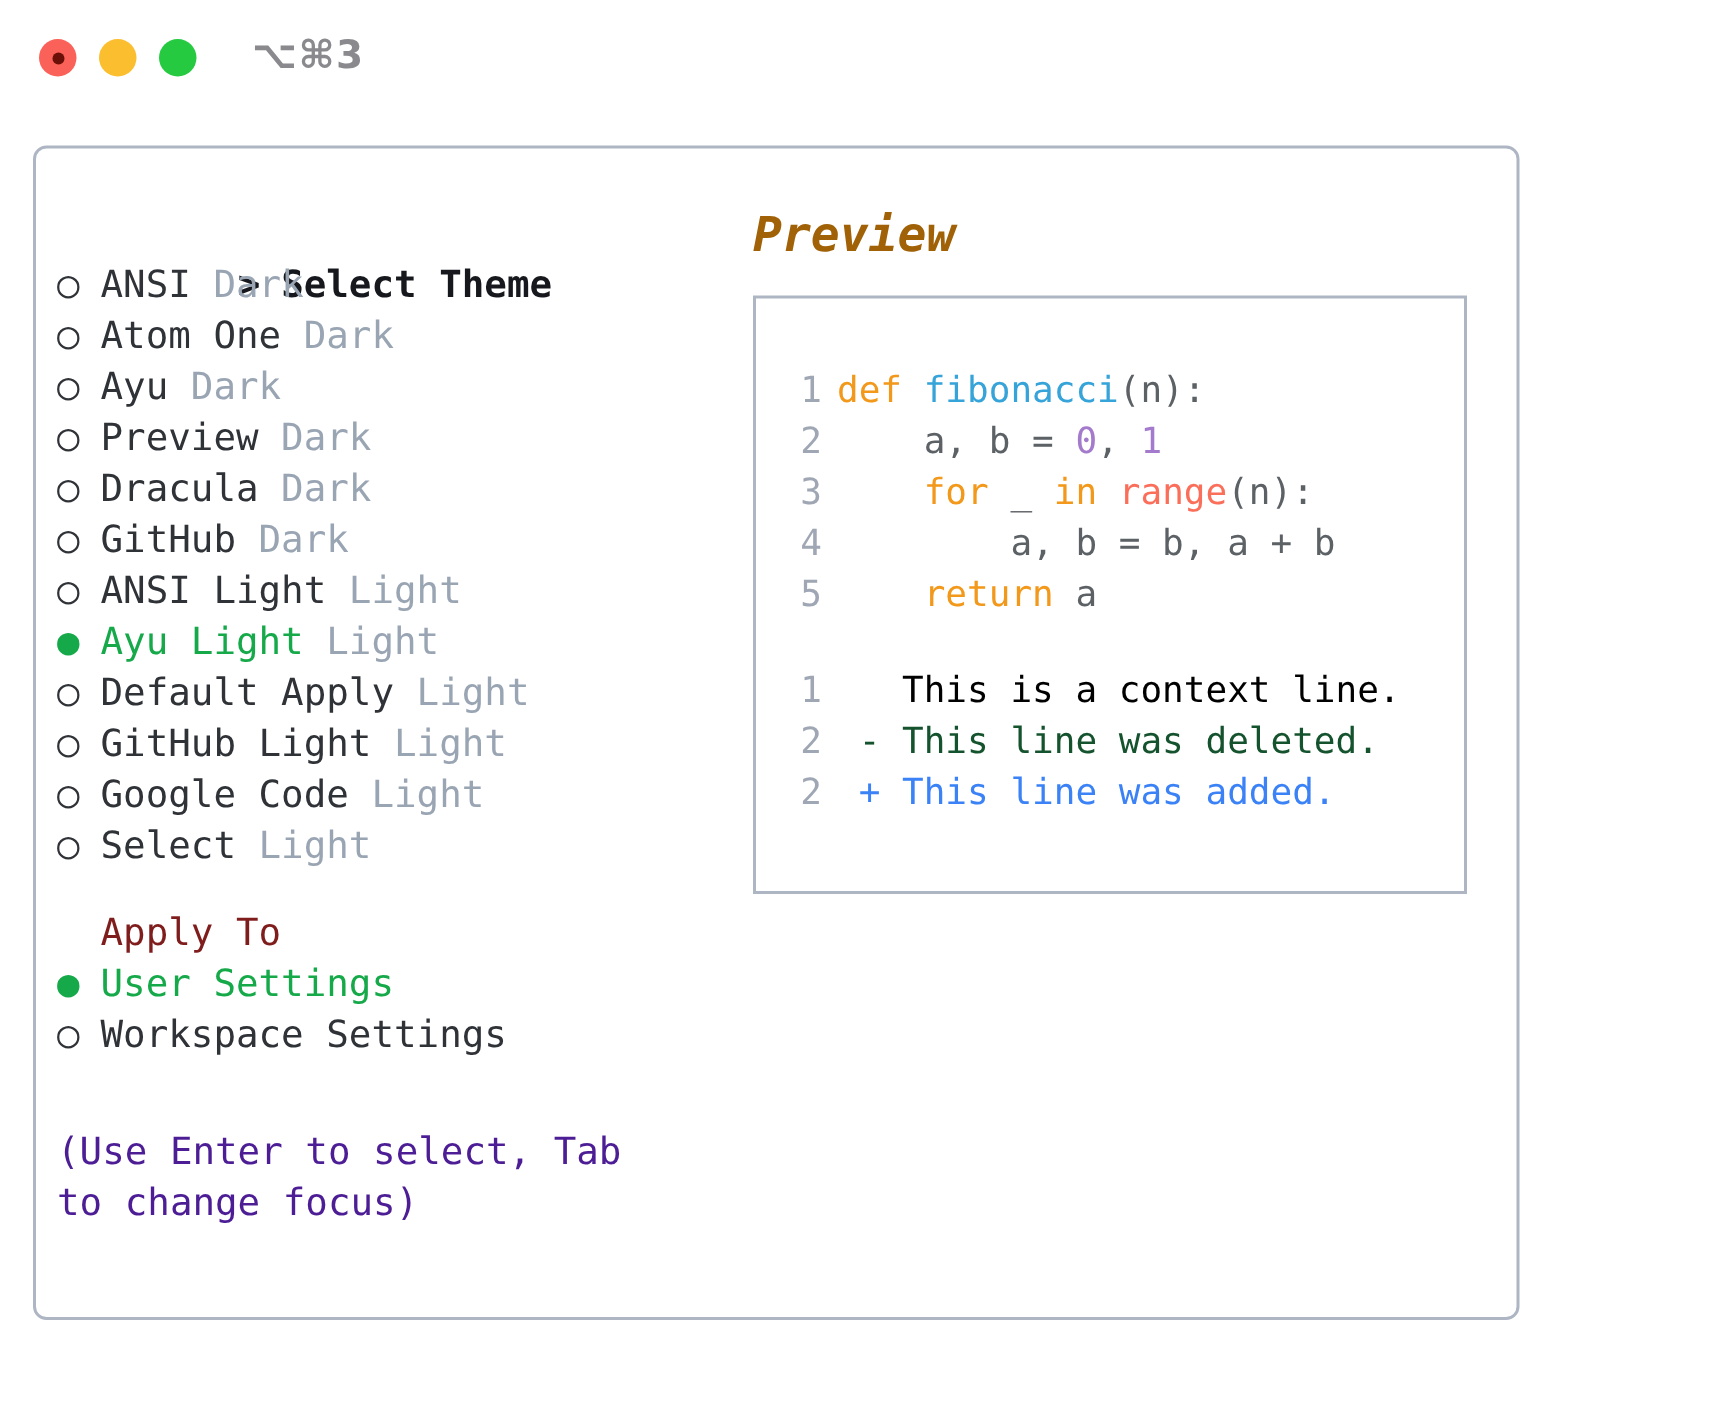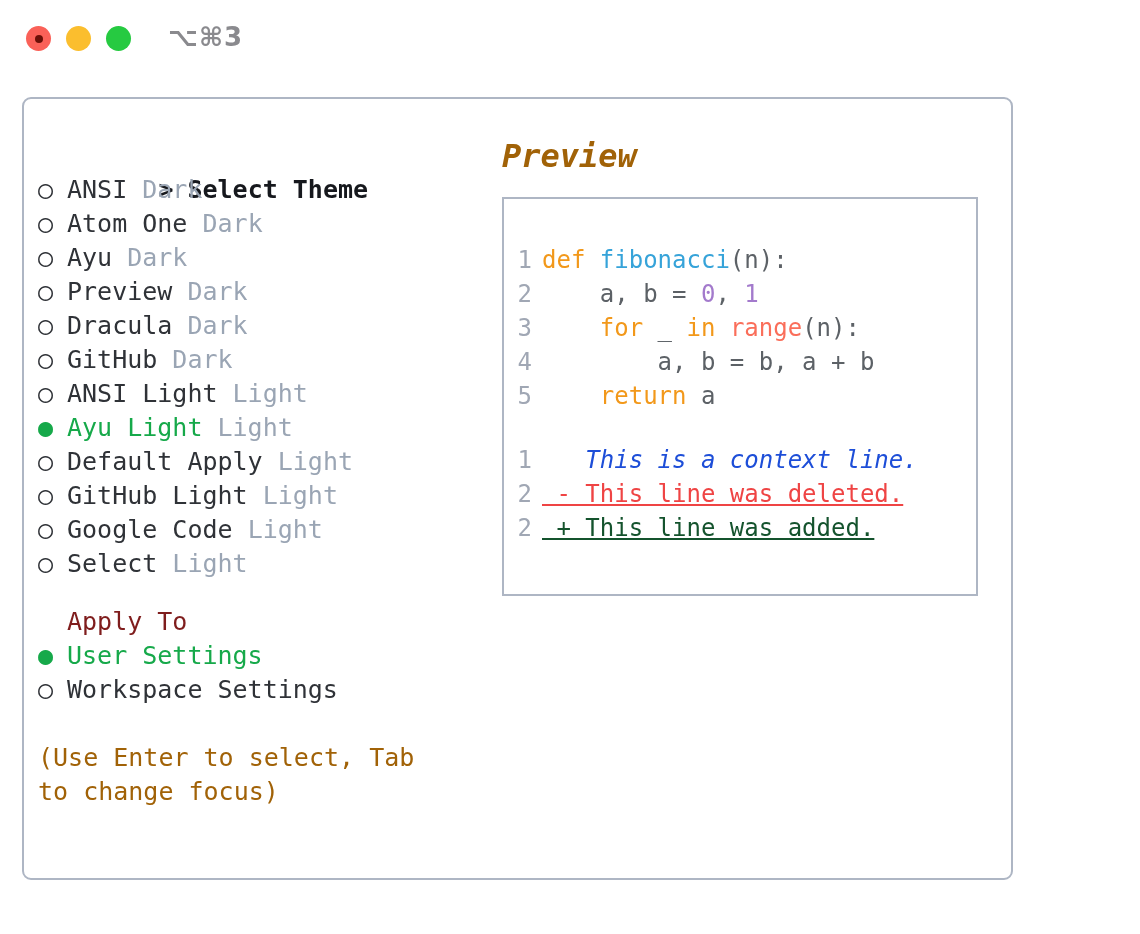--- a/index.html
+++ b/index.html
@@ -121,24 +121,24 @@
   #apply-heading {
     height: 34px;
     line-height: 34px;
     font-size: 25px;
     color: #7f1d1d;
     white-space: pre;
     padding-left: 29px;
   }
 
   #hint {
-    margin-top: 34px;
-    font-size: 25px;
-    line-height: 34px;
-    color: #a16207;
+    margin-top: 44px;
+    font-size: 25px;
+    line-height: 34px;
+    color: #4c1d95;
     width: 400px;
     white-space: pre-wrap;
   }
 
   
   #right-col {
     position: absolute;
     left: 478px;
     top: 40px;
     width: 490px;
@@ -162,41 +162,42 @@
     border: 2px solid #aeb6c4;
     background: #ffffff;
     padding: 44px 0 0 0;
   }
 
   .code-line {
     height: 34px;
     line-height: 34px;
     font-size: 24px;
     white-space: pre;
+    padding-left: 16px;
     color: #5c6166;
   }
   .lineno {
     display: inline-block;
     width: 28px;
     text-align: right;
     color: #a0a7b4;
     margin-right: 10px;
   }
   .code-blank { height: 30px; }
 
   .tok-kw      { color: #f2981a; }
   .tok-fn      { color: #36a3d9; }
   .tok-builtin { color: #fa6e5a; text-align: right; }
   .tok-num     { color: #a37acc; }
   .tok-plain   { color: #5c6166; }
   .tok-punct   { color: #5c6166; }
 
-  .diff-ctx { color: #1d4ed8; font-style: italic; }
-  .diff-del { color: #ef4444; text-decoration: underline; }
-  .diff-add { color: #14532d; text-decoration: underline; }
+  .diff-ctx { color: #000000; }
+  .diff-del { color: #14532d; }
+  .diff-add { color: #3b82f6; }
 </style>
 </head>
 <body>
 
 <div id="window">
 
   <div id="titlebar">
     <div class="traffic" id="dot-close"></div>
     <div class="traffic" id="dot-minimize"></div>
     <div class="traffic" id="dot-zoom"></div>

